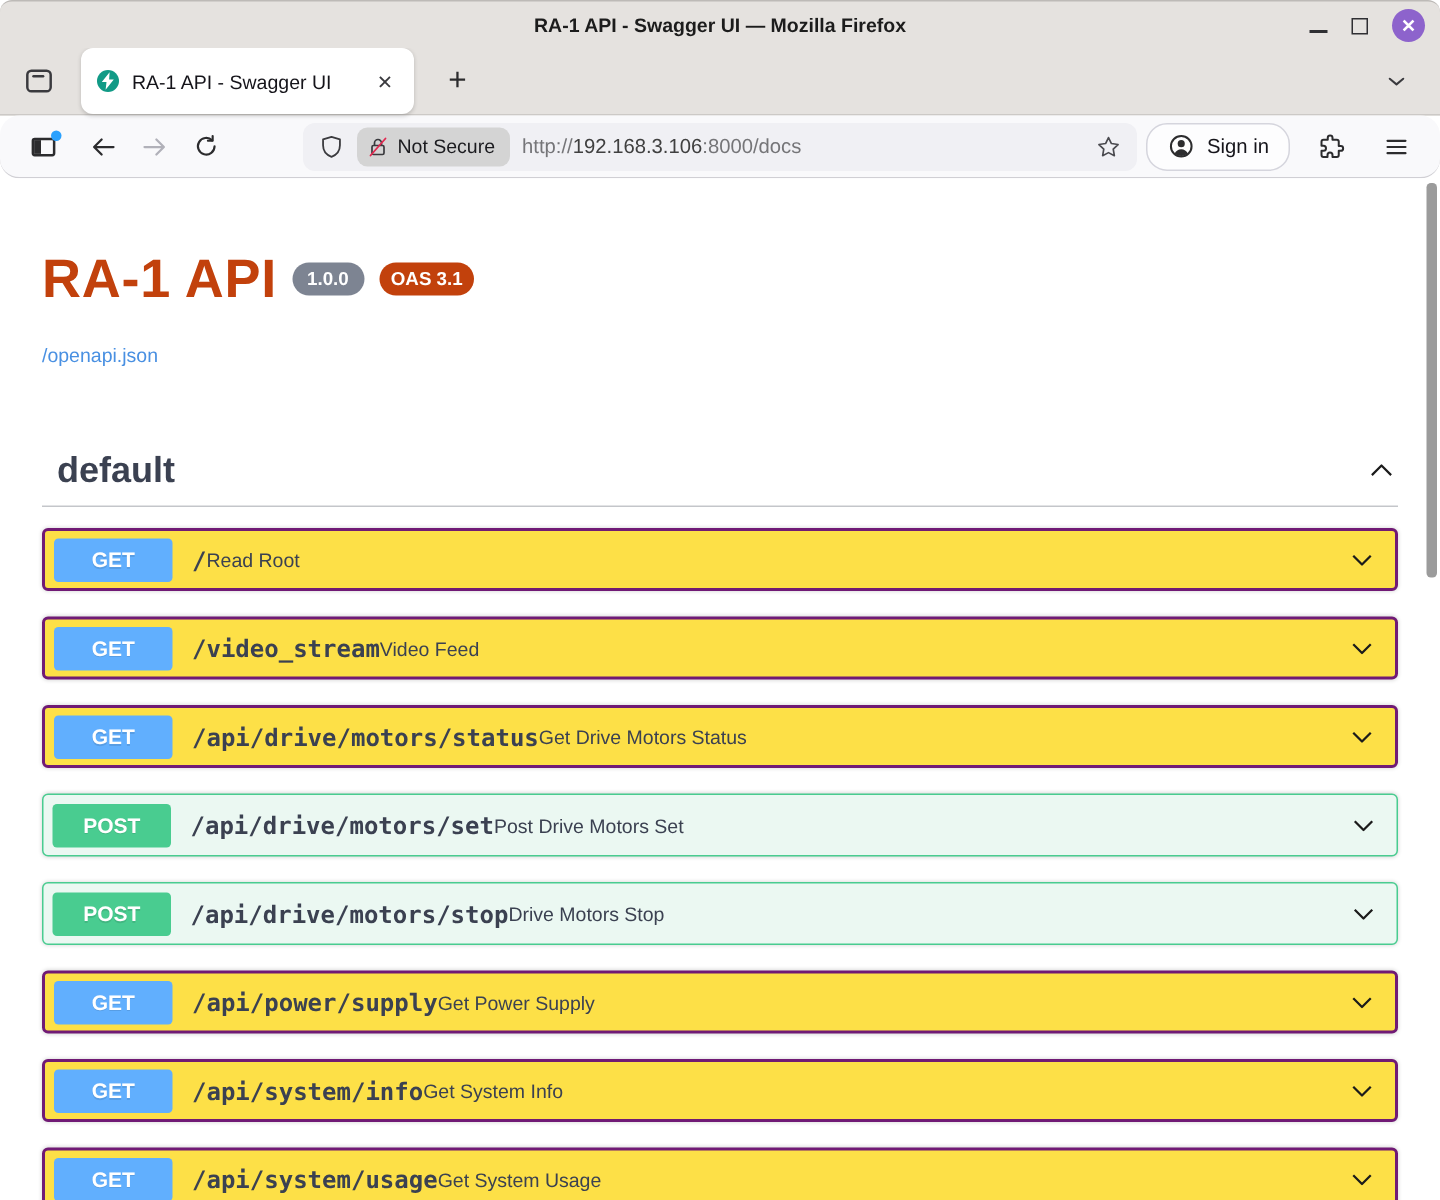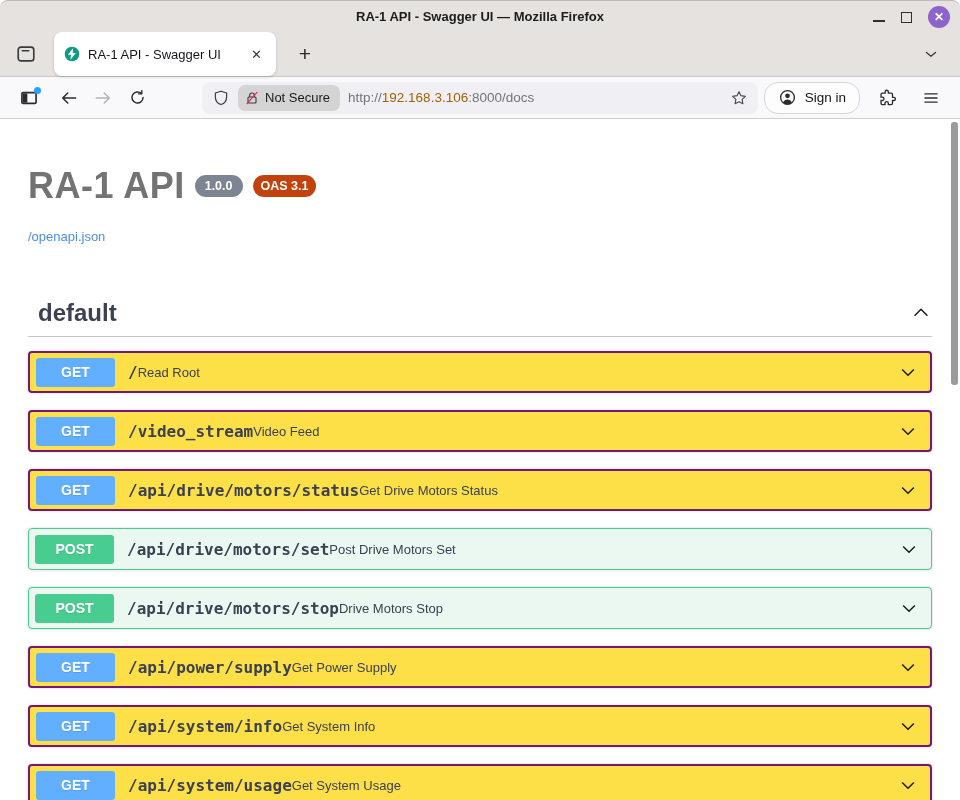--- a/index.html
+++ b/index.html
@@ -18,36 +18,36 @@
   .tabbar { height:45px; background:#e5e2df; border-bottom:1px solid #ccc9c6; display:flex; align-items:center; padding:0 10px; }
   .icon-btn { display:flex; align-items:center; justify-content:center; background:none; border:none; }
   .firefox-view { width:32px; height:32px; }
   .tab { margin-left:12px; width:222px; height:44px; background:#fff; border-radius:8px; display:flex; align-items:center; padding:0 10px; box-shadow:0 1px 3px rgba(0,0,0,.18); }
   .tab-title { flex:1; font-size:13px; color:#15141a; margin-left:8px; white-space:nowrap; overflow:hidden; }
   .tab-close { font-size:13px; color:#3a3a3e; padding:2px 4px; }
   .new-tab { margin-left:14px; font-size:21px; font-weight:400; color:#2c2c2e; width:30px; height:30px; }
   .tabbar-spacer { flex:1; }
 
   
-  .navbar { height:42px; background:#f9f9fb; border-bottom:1px solid #d0cfd4; display:flex; align-items:center; padding:0 12px; }
+  .navbar { height:42px; background:#f9f9fb; border-bottom:1px solid #d0cfd4; display:flex; align-items:center; padding:0 12px;border-radius:13px; }
   .nav-icon { width:34px; height:32px; display:flex; align-items:center; justify-content:center; position:relative; }
   .notif-dot { position:absolute; top:5px; right:5px; width:7px; height:7px; border-radius:50%; background:#2aa1fe; }
   .urlbar { margin-left:48px; width:556px; height:32px; background:#f0f0f4; border-radius:8px; display:flex; align-items:center; padding:0 10px; gap:8px; }
   .chip { background:#d4d4d4; height:26px; border-radius:7px; display:flex; align-items:center; gap:5px; padding:0 10px 0 6px; font-size:13px; color:#1b1b1f; white-space:nowrap; }
   .url-text { flex:1; font-size:13.5px; white-space:nowrap; overflow:hidden; }
   .url-dim { color:#757578; }
-  .url-host { color:#a16207; }
+  .url-host { color:#404040; }
   .nav-right { margin-left:auto; display:flex; align-items:center; gap:10px; }
   .signin { height:32px; display:flex; align-items:center; gap:8px; padding:0 13px; background:#fdfdfe; border:1px solid #d5d5dd; border-radius:14px; font-size:13.5px; color:#15141a; }
 
   
   .content { position:relative; height:681px; background:#fff; overflow:hidden; }
   .info { padding:46px 28px 0 28px; }
   .title-row { display:flex; align-items:center; gap:10px; }
-  .api-title { font-size:36px; font-weight:700; color:#737373; letter-spacing:.5px; }
+  .api-title { font-size:36px; font-weight:700; color:#c2410c; letter-spacing:.5px; }
   .pill { color:#fff; font-weight:700; font-size:12.5px; padding:4px 10px; border-radius:57px; }
   .pill-version { background:#7d8492; }
   .pill-oas { background:#c2410c; padding:4px 8px; }
   .spec-link { display:inline-block; margin-top:22px; font-size:13px; color:#4990e2; text-decoration:none; }
 
   .section-header { margin:54px 28px 0 28px; padding:0 0 0 10px; display:flex; align-items:center; justify-content:space-between; cursor:pointer; }
   .section-title { font-size:24px; font-weight:700; color:#3b4151; }
   .divider { margin:9px 28px 14px 28px; border-bottom:1px solid rgba(59,65,81,.3); }
 
   .endpoints { margin:0 28px; }

